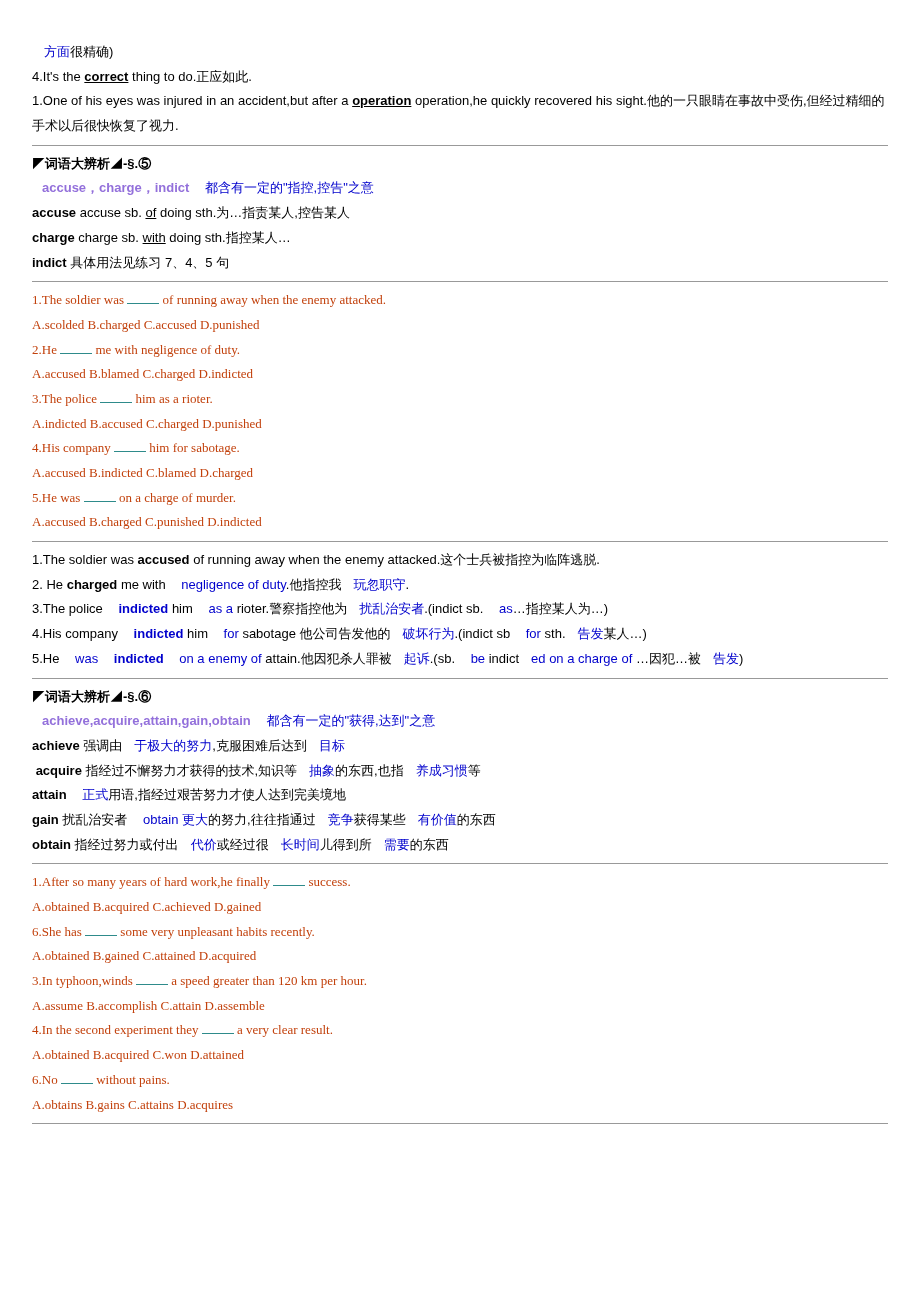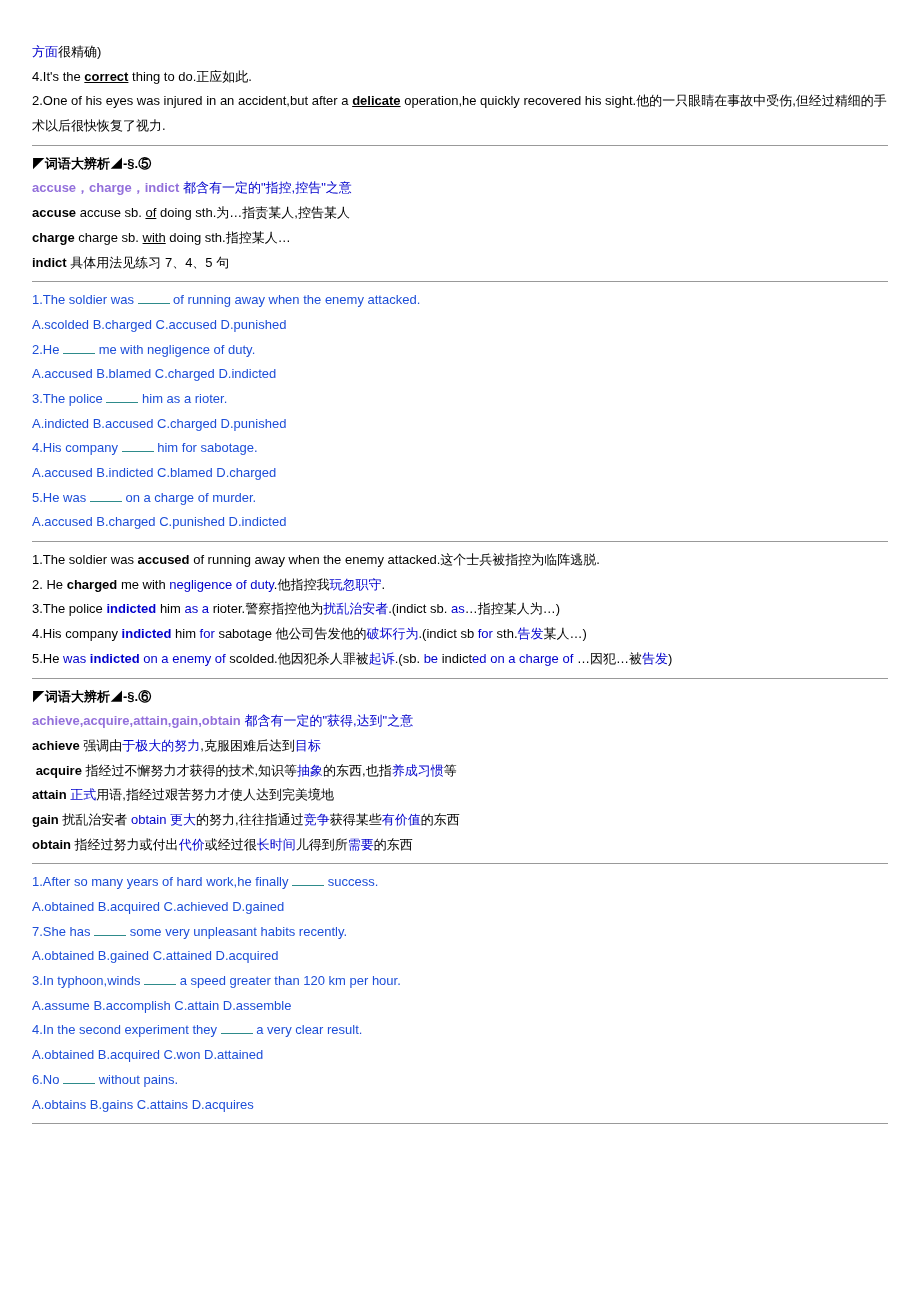--- a/index.html
+++ b/index.html
@@ -6,23 +6,23 @@
     font-family: Arial, "Microsoft YaHei", sans-serif;
     font-size: 13px;
     line-height: 1.9;
     color: #000;
     margin: 0;
     padding: 40px 32px;
     width: 920px;
     box-sizing: border-box;
     background: #fff;
   }
-  .blue { color: #0000cc; }
-  .purple { color: #9370db; }
-  .teal { color: #1d4ed8; }
+  .blue { color: #0000cc; margin-left: 12px; }
+  .purple { color: #9370db; margin-left: 10px; }
+  .teal { color: #c2410c; font-family: Liberation Serif, serif; }
   .bold { font-weight: bold; }
   .under { text-decoration: underline; }
   hr.sep {
     border: none;
     border-top: 1px solid #999;
     margin: 6px 0;
   }
   .blank {
     display: inline-block;
     width: 32px;
@@ -30,21 +30,21 @@
     vertical-align: baseline;
   }
   p { margin: 0; }
   .row { margin: 0; }
 </style>
 </head>
 <body>
 
 <p class="row"><span class="blue">方面</span><span>很精确)</span></p>
 <p class="row"><span>4.It's the </span><span class="bold under">correct</span><span> thing to do.正应如此.</span></p>
-<p class="row"><span>2.One of his eyes was injured in an accident,but after a </span><span class="bold under">delicate</span><span> operation,he quickly recovered his sight.他的一只眼睛在事故中受伤,但经过精细的手术以后很快恢复了视力.</span></p>
+<p class="row"><span>1.One of his eyes was injured in an accident,but after a </span><span class="bold under">operation</span><span> operation,he quickly recovered his sight.他的一只眼睛在事故中受伤,但经过精细的手术以后很快恢复了视力.</span></p>
 
 <hr class="sep">
 
 <p class="row bold">◤词语大辨析◢-§.⑤</p>
 <p class="row"><span class="bold purple">accuse，charge，indict</span><span class="blue"> 都含有一定的"指控,控告"之意</span></p>
 <p class="row"><span class="bold">accuse</span><span> accuse sb. </span><span class="under">of</span><span> doing sth.为…指责某人,控告某人</span></p>
 <p class="row"><span class="bold">charge</span><span> charge sb. </span><span class="under">with</span><span> doing sth.指控某人…</span></p>
 <p class="row"><span class="bold">indict</span><span> 具体用法见练习 7、4、5 句</span></p>
 
 <hr class="sep">
@@ -59,37 +59,37 @@
 <p class="row teal">A.accused B.indicted C.blamed D.charged</p>
 <p class="row teal"><span>5.He was </span><span class="blank"></span><span> on a charge of murder.</span></p>
 <p class="row teal">A.accused B.charged C.punished D.indicted</p>
 
 <hr class="sep">
 
 <p class="row"><span>1.The soldier was </span><span class="bold">accused</span><span> of running away when the enemy attacked.这个士兵被指控为临阵逃脱.</span></p>
 <p class="row"><span>2. He </span><span class="bold">charged</span><span> me with </span><span class="blue">negligence of duty</span><span>.他指控我</span><span class="blue">玩忽职守</span><span>.</span></p>
 <p class="row"><span>3.The police </span><span class="bold blue">indicted</span><span> him </span><span class="blue">as a</span><span> rioter.警察指控他为</span><span class="blue">扰乱治安者</span><span>.(indict sb. </span><span class="blue">as</span><span>…指控某人为…)</span></p>
 <p class="row"><span>4.His company </span><span class="bold blue">indicted</span><span> him </span><span class="blue">for</span><span> sabotage 他公司告发他的</span><span class="blue">破坏行为</span><span>.(indict sb </span><span class="blue">for</span><span> sth.</span><span class="blue">告发</span><span>某人…)</span></p>
-<p class="row"><span>5.He </span><span class="blue">was</span><span> </span><span class="bold blue">indicted</span><span> </span><span class="blue">on a enemy of</span><span> scolded.他因犯杀人罪被</span><span class="blue">起诉</span><span>.(sb. </span><span class="blue">be</span><span> indict</span><span class="blue">ed on a charge of</span><span> …因犯…被</span><span class="blue">告发</span><span>)</span></p>
+<p class="row"><span>5.He </span><span class="blue">was</span><span> </span><span class="bold blue">indicted</span><span> </span><span class="blue">on a enemy of</span><span> attain.他因犯杀人罪被</span><span class="blue">起诉</span><span>.(sb. </span><span class="blue">be</span><span> indict</span><span class="blue">ed on a charge of</span><span> …因犯…被</span><span class="blue">告发</span><span>)</span></p>
 
 <hr class="sep">
 
 <p class="row bold">◤词语大辨析◢-§.⑥</p>
 <p class="row"><span class="bold purple">achieve,acquire,attain,gain,obtain</span><span class="blue"> 都含有一定的"获得,达到"之意</span></p>
 <p class="row"><span class="bold">achieve</span><span> 强调由</span><span class="blue">于极大的努力</span><span>,克服困难后达到</span><span class="blue">目标</span></p>
 <p class="row">&nbsp;<span class="bold">acquire</span><span> 指经过不懈努力才获得的技术,知识等</span><span class="blue">抽象</span><span>的东西,也指</span><span class="blue">养成习惯</span><span>等</span></p>
 <p class="row"><span class="bold">attain</span><span> </span><span class="blue">正式</span><span>用语,指经过艰苦努力才使人达到完美境地</span></p>
 <p class="row"><span class="bold">gain</span><span> 扰乱治安者 </span><span class="blue">obtain 更大</span><span>的努力,往往指通过</span><span class="blue">竞争</span><span>获得某些</span><span class="blue">有价值</span><span>的东西</span></p>
 <p class="row"><span class="bold">obtain</span><span> 指经过努力或付出</span><span class="blue">代价</span><span>或经过很</span><span class="blue">长时间</span><span>儿得到所</span><span class="blue">需要</span><span>的东西</span></p>
 
 <hr class="sep">
 
 <p class="row teal"><span>1.After so many years of hard work,he finally </span><span class="blank"></span><span> success.</span></p>
 <p class="row teal">A.obtained B.acquired C.achieved D.gained</p>
-<p class="row teal"><span>7.She has </span><span class="blank"></span><span> some very unpleasant habits recently.</span></p>
+<p class="row teal"><span>6.She has </span><span class="blank"></span><span> some very unpleasant habits recently.</span></p>
 <p class="row teal">A.obtained B.gained C.attained D.acquired</p>
 <p class="row teal"><span>3.In typhoon,winds </span><span class="blank"></span><span> a speed greater than 120 km per hour.</span></p>
 <p class="row teal">A.assume B.accomplish C.attain D.assemble</p>
 <p class="row teal"><span>4.In the second experiment they </span><span class="blank"></span><span> a very clear result.</span></p>
 <p class="row teal">A.obtained B.acquired C.won D.attained</p>
 <p class="row teal"><span>6.No </span><span class="blank"></span><span> without pains.</span></p>
 <p class="row teal">A.obtains B.gains C.attains D.acquires</p>
 
 <hr class="sep">
 

